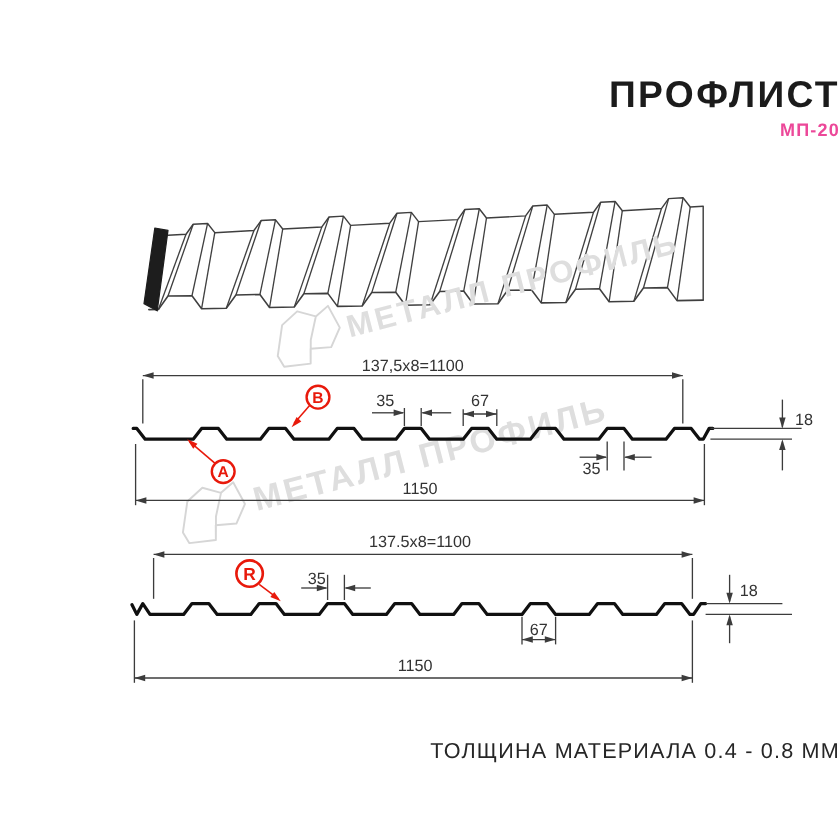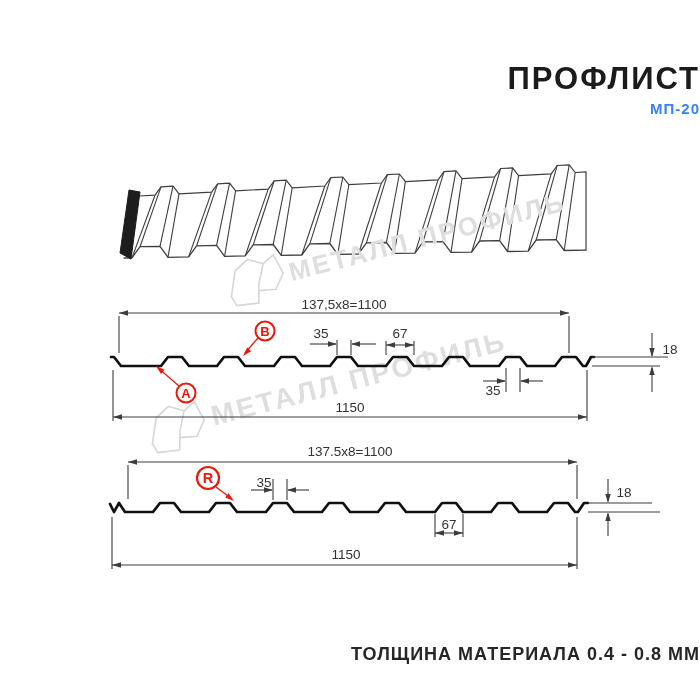--- a/index.html
+++ b/index.html
@@ -1,21 +1,21 @@
 <!DOCTYPE html>
 <html><head>
 <meta charset="utf-8">
 <style>
   html,body{margin:0;padding:0;background:#ffffff;}
   body{width:700px;height:700px;position:relative;overflow:hidden;
        font-family:"Liberation Sans", sans-serif;}
   .abs{position:absolute;left:0;right:0;text-align:right;}
   #title{top:61px;font-size:31px;font-weight:800;letter-spacing:2px;color:#1b1b1b;}
-  #subtitle{top:100px;font-size:15px;font-weight:600;letter-spacing:1px;color:#3b82f6;}
-  #footer-note{top:616px;font-size:18px;font-weight:700;letter-spacing:1px;color:#262626;margin-top:28px;}
+  #subtitle{top:100px;font-size:15px;font-weight:600;letter-spacing:1px;color:#ec4899;}
+  #footer-note{top:616px;font-size:18px;font-weight:400;letter-spacing:1px;color:#262626;}
   svg{position:absolute;left:0;top:0;}
   .dim{font-family:"Liberation Sans",sans-serif;font-size:13.5px;fill:#333;text-anchor:middle;}
   .wm{font-family:"Liberation Sans",sans-serif;font-weight:bold;fill:#dedede;letter-spacing:2.5px;font-size:26px;}
   .wm2{font-size:28px;}
   .marker-letter{font-family:"Liberation Sans",sans-serif;font-weight:600;font-size:13px;
                  fill:#e8190b;text-anchor:middle;}
   .marker-letter.big{font-size:14.5px;}
 </style>
 </head>
 <body>

